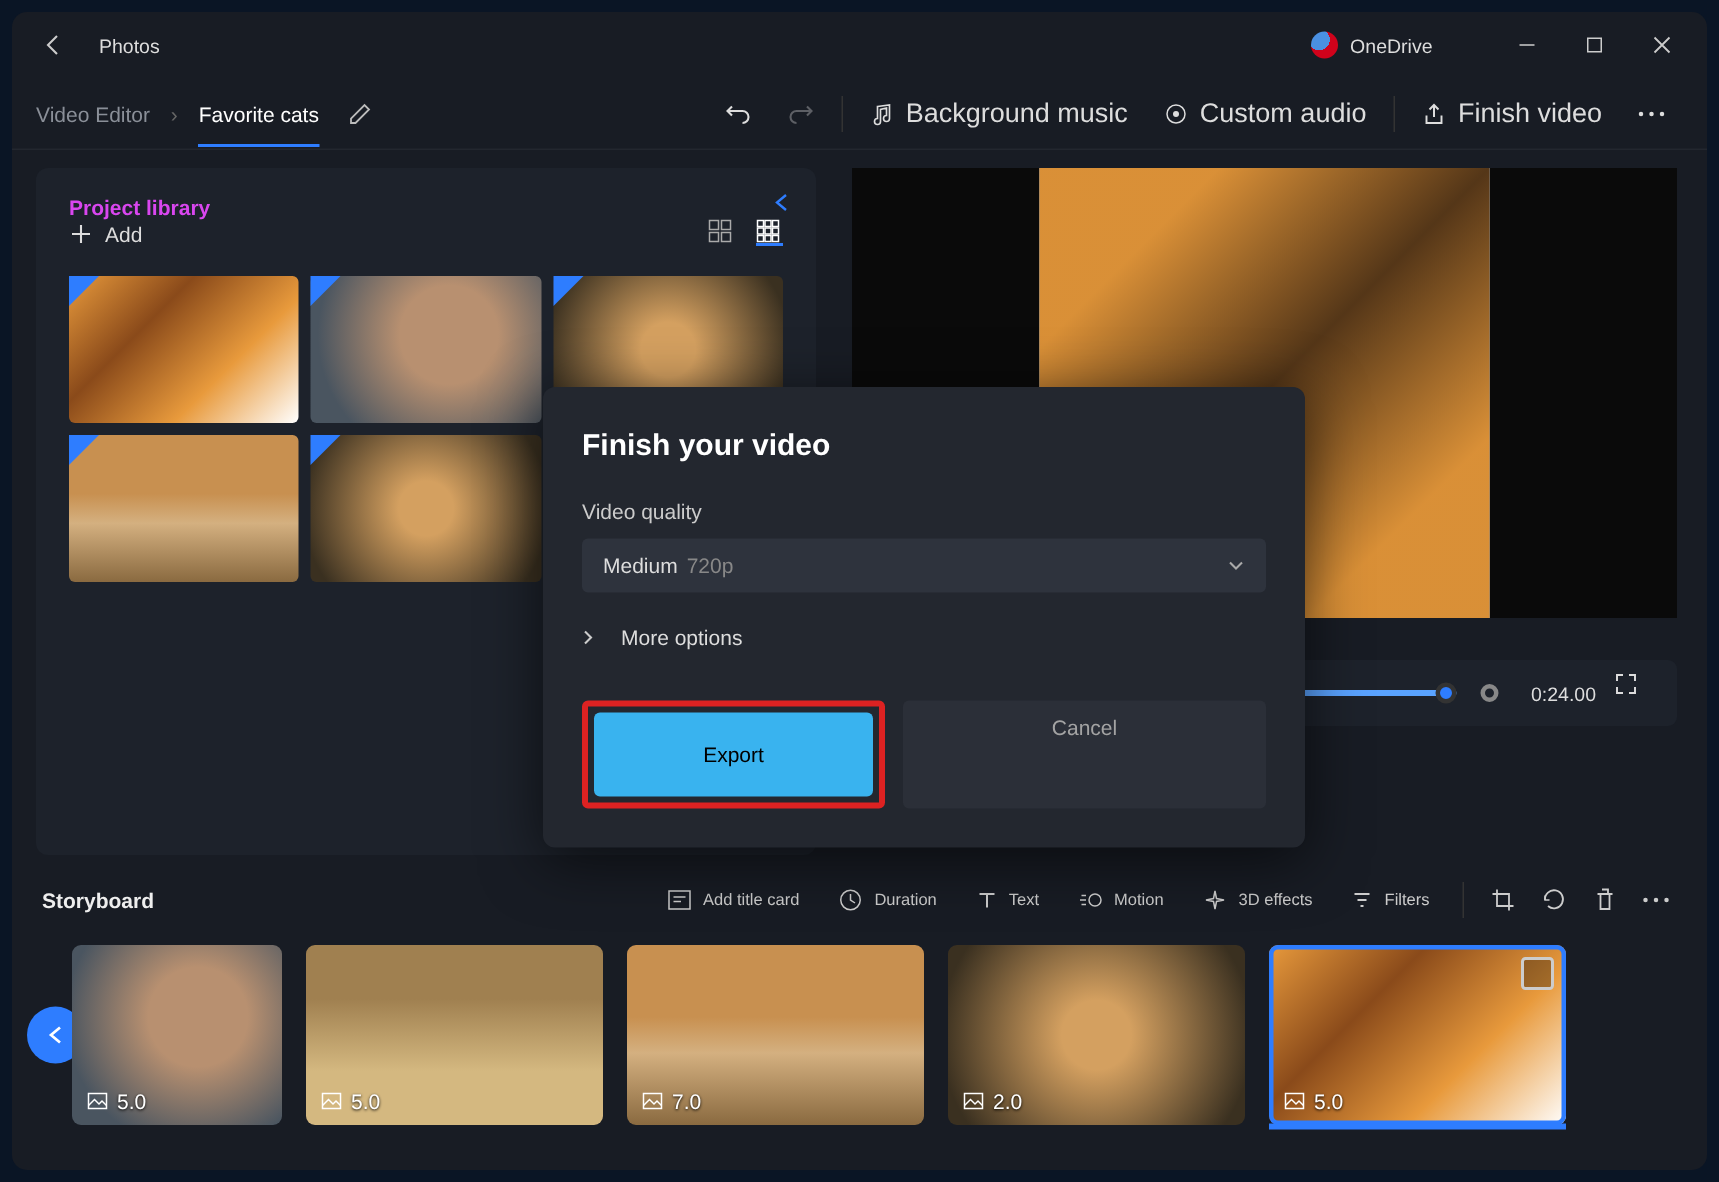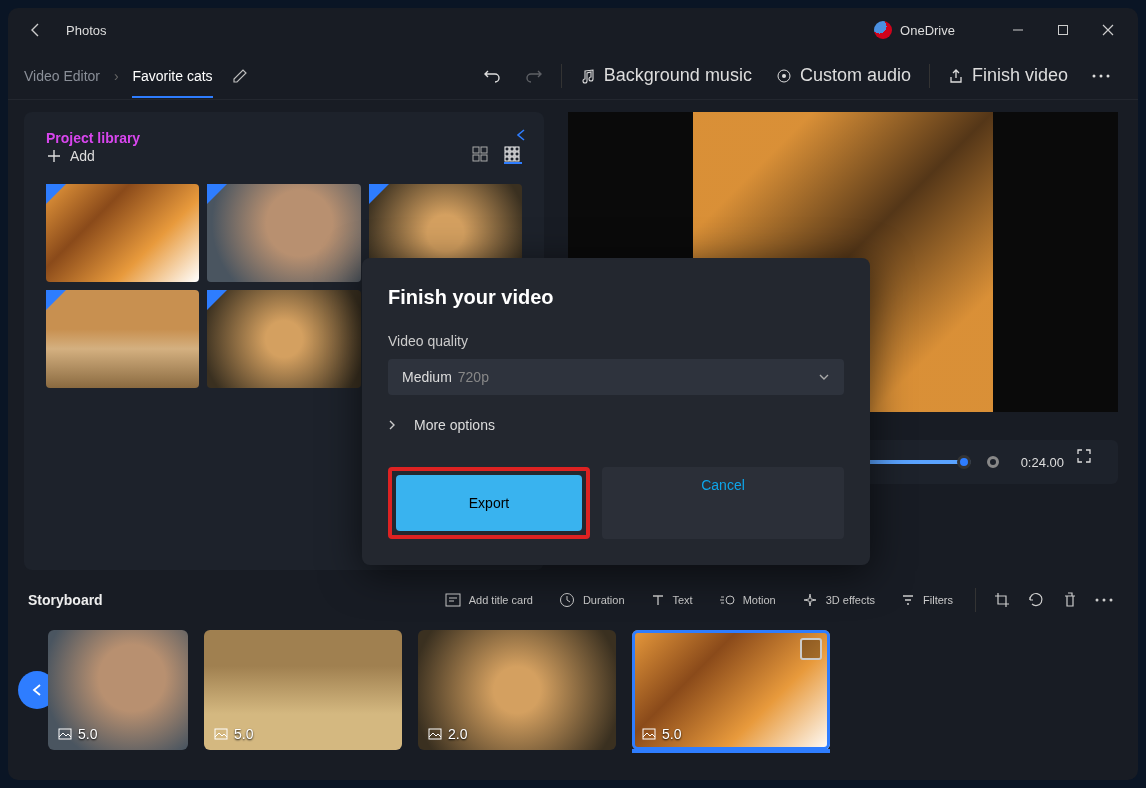--- a/index.html
+++ b/index.html
@@ -69,21 +69,21 @@
 .modal { position:absolute; left:354px; top:250px; width:508px; background:#23272f; border-radius:8px; padding:28px 26px 26px; box-shadow:0 8px 40px rgba(0,0,0,0.6); }
 .modal h2 { font-size:20px; font-weight:600; margin-bottom:24px; }
 .modal label { font-size:14px; color:#ccc; display:block; margin-bottom:10px; }
 .select { background:#2e333d; border-radius:4px; padding:10px 14px; display:flex; align-items:center; font-size:14px; color:#ddd; }
 .select .dim { color:#888; margin-left:6px; }
 .select .spacer { flex:1; }
 .moreopt { display:flex; align-items:center; gap:18px; color:#ddd; font-size:14px; margin-top:22px; }
 .modalbtns { display:flex; gap:12px; margin-top:34px; }
 .exportwrap { border:4px solid #d22; padding:4px; border-radius:4px; }
 .exportbtn { background:#39b3ef; color:#000; font-size:14px; padding:20px 0; width:186px; text-align:center; border-radius:4px; }
-.cancelbtn { background:#2b2f38; color:#0ea5e9; font-size:14px; padding:10px 0; flex:1; text-align:center; border-radius:4px; }
+.cancelbtn { background:#2b2f38; color:#a3a3a3; font-size:14px; padding:10px 0; flex:1; text-align:center; border-radius:4px; }
 
 svg { display:block; }
 
 
 .tiger { background: linear-gradient(135deg,#e89a3c 20%,#5a3a1a 50%,#e89a3c 80%), #efeee9; background-blend-mode:multiply; }
 .cougar { background: radial-gradient(circle at 60% 40%, #b89070 30%, #4a5560 80%); }
 .lion { background: linear-gradient(180deg,#c89050 40%,#d4b080 60%,#8a6a40 100%); }
 .leopard { background: radial-gradient(circle,#d4a060 20%,#3a3020 90%); }
 .cheetahs { background: linear-gradient(180deg,#a08050 30%,#d4b880 70%); }
 .tiger2 { background: linear-gradient(135deg,#e89a3c,#8a4a1a,#e89a3c,#fff); }
@@ -345,20 +345,29 @@
         </div>
       <div class="sbcard cheetahs">
           <div class="dur">
             <svg width="14" height="12" viewBox="0 0 14 12">
               <rect x="1" y="1" width="12" height="10" stroke="#fff" fill="none"></rect>
               <path d="M1 9 L5 5 L8 8 L10 6 L13 9" stroke="#fff" fill="none"></path>
             </svg>
             <span>5.0</span>
           </div>
         </div>
+      <div class="sbcard lion">
+          <div class="dur">
+            <svg width="14" height="12" viewBox="0 0 14 12">
+              <rect x="1" y="1" width="12" height="10" stroke="#fff" fill="none"></rect>
+              <path d="M1 9 L5 5 L8 8 L10 6 L13 9" stroke="#fff" fill="none"></path>
+            </svg>
+            <span>7.0</span>
+          </div>
+        </div>
       <div class="sbcard leopard">
           <div class="dur">
             <svg width="14" height="12" viewBox="0 0 14 12">
               <rect x="1" y="1" width="12" height="10" stroke="#fff" fill="none"></rect>
               <path d="M1 9 L5 5 L8 8 L10 6 L13 9" stroke="#fff" fill="none"></path>
             </svg>
             <span>2.0</span>
           </div>
         </div>
       <div class="sbcard tiger2 selected">

